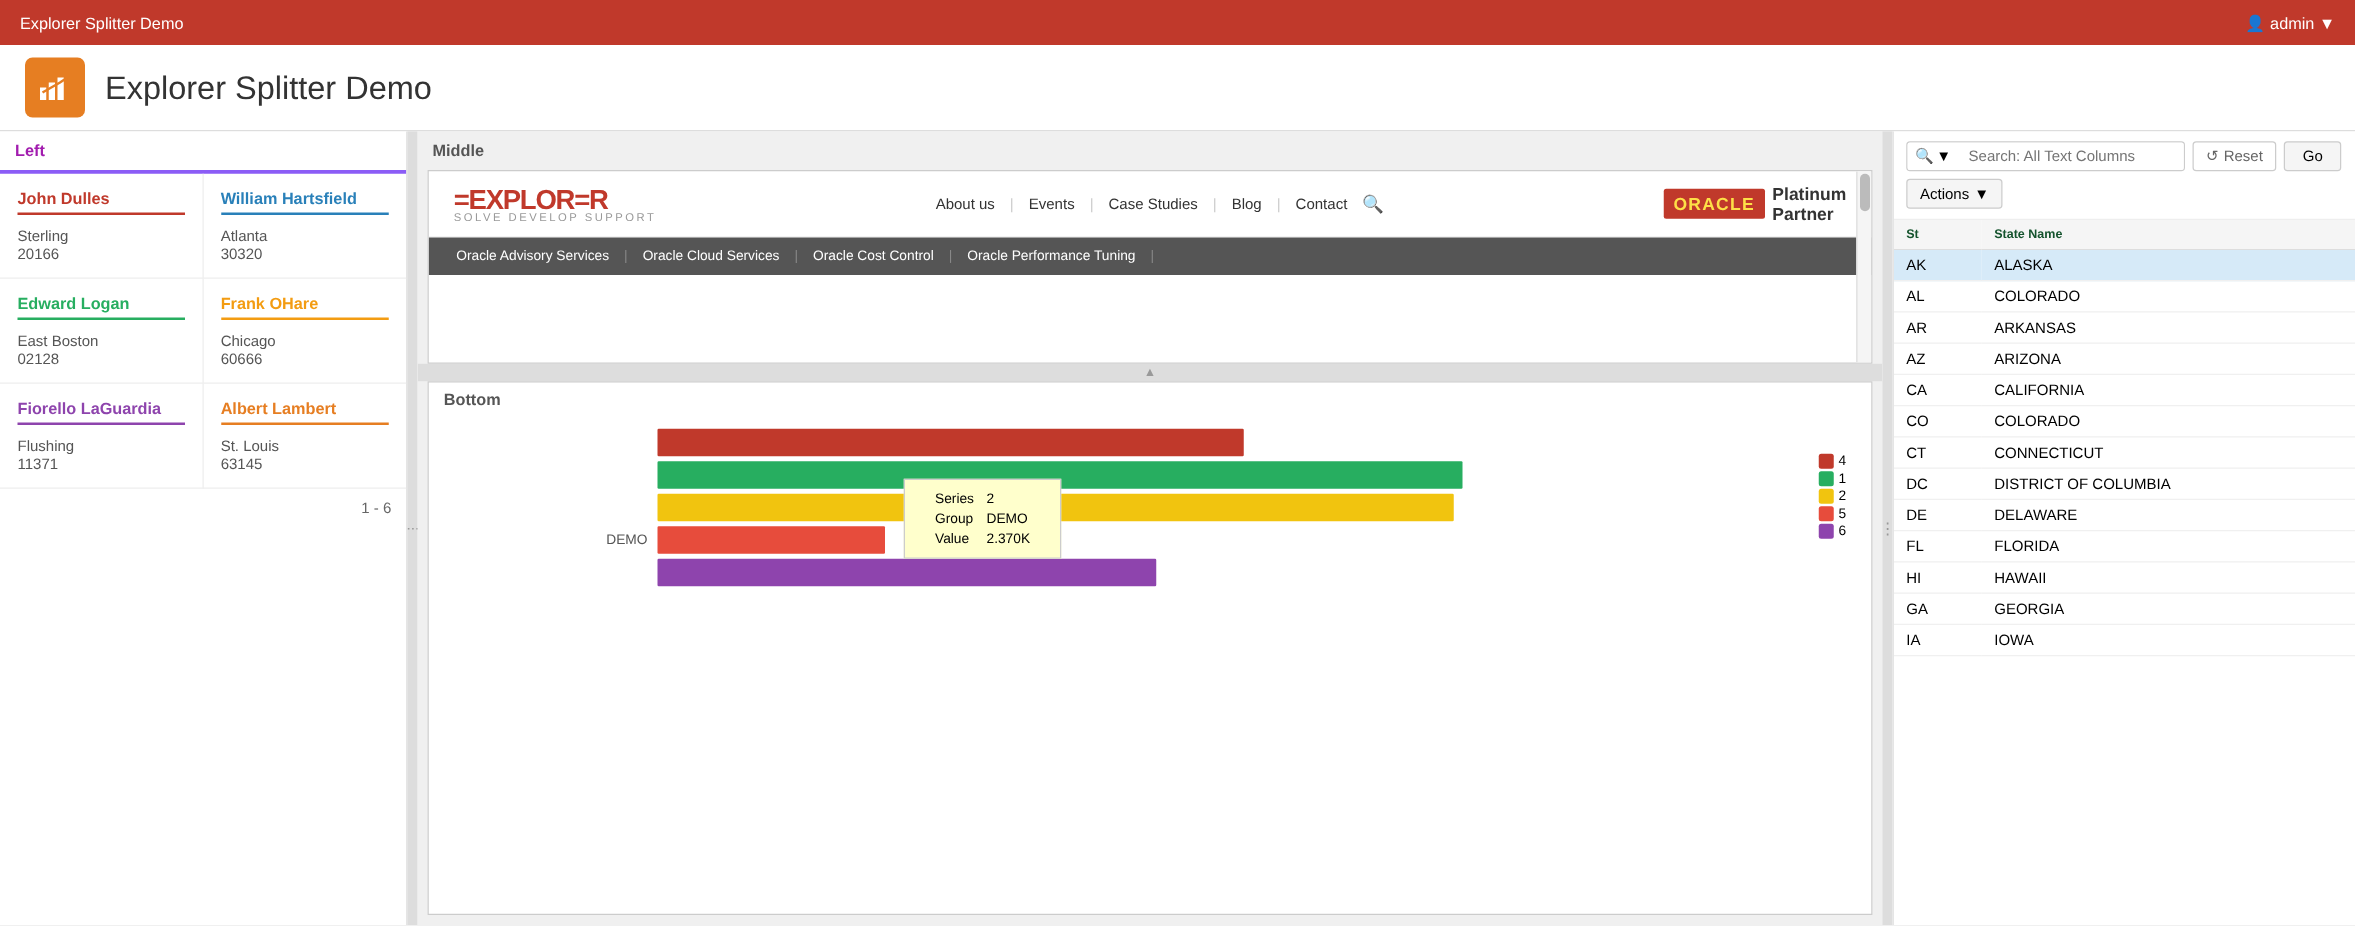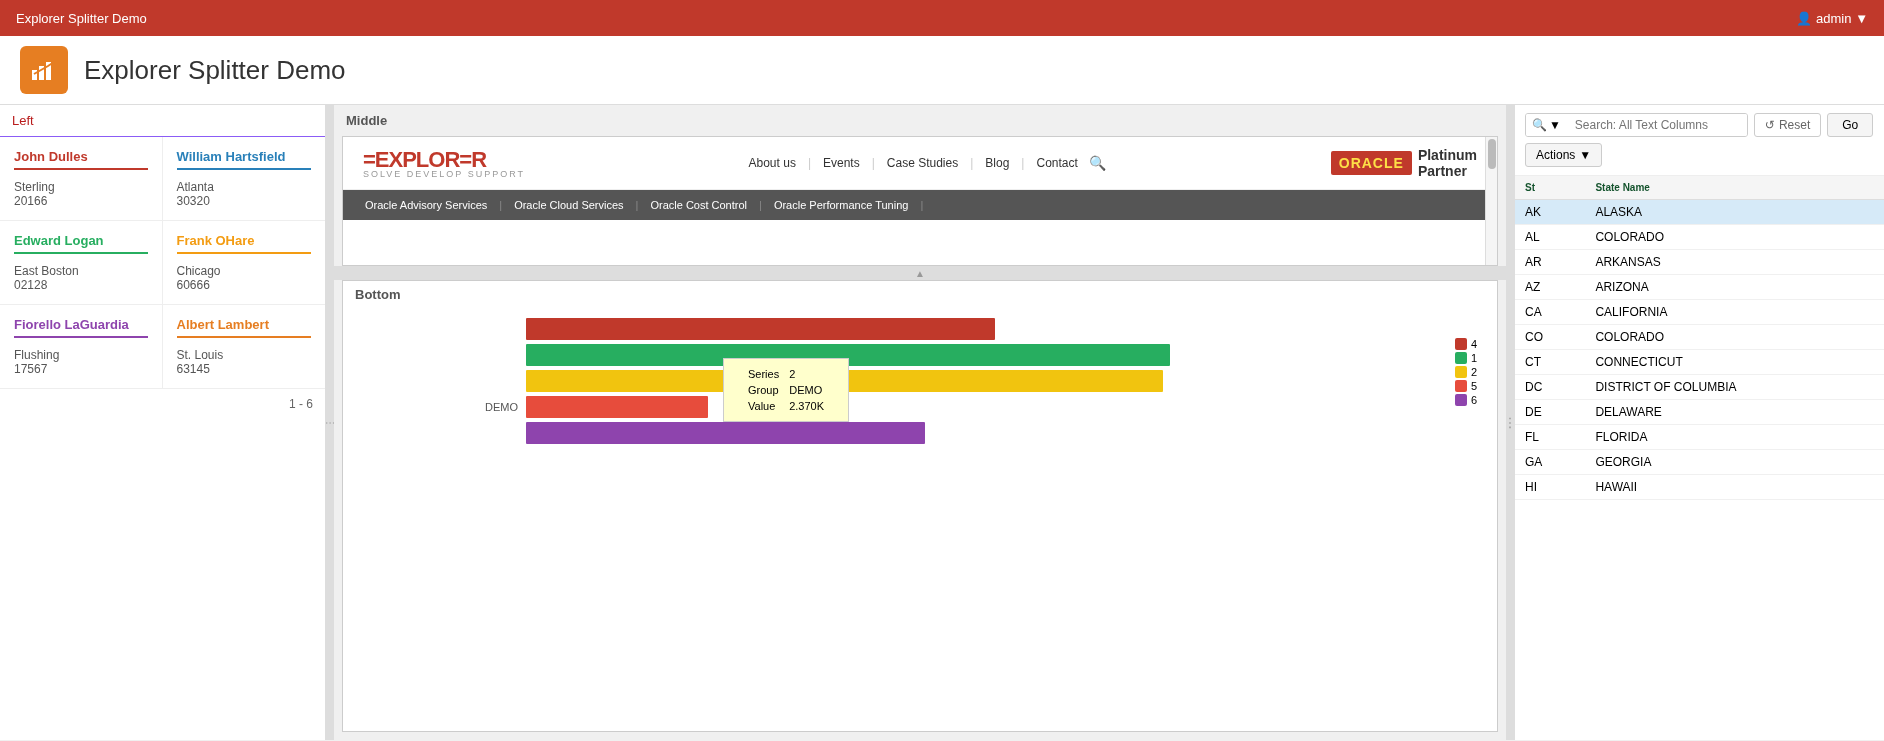--- a/index.html
+++ b/index.html
@@ -44,24 +44,24 @@
     
     #left-panel {
       width: 326px;
       background: white;
       border-right: 1px solid #ddd;
       overflow-y: auto;
       flex-shrink: 0;
     }
     #left-panel-header {
       padding: 8px 12px;
-      font-weight: normal;
-      color: #b91c1c;
+      font-weight: bold;
+      color: #a21caf;
       font-size: 13px;
-      border-bottom: 1px solid #8b5cf6;
+      border-bottom: 3px solid #8b5cf6;
     }
     #left-cards {
       display: grid;
       grid-template-columns: 1fr 1fr;
       gap: 0;
     }
     .card {
       padding: 12px 14px;
       border-bottom: 1px solid #eee;
       border-right: 1px solid #eee;
@@ -429,38 +429,38 @@
     <div class="card-zip">02128</div>
   </div>
         <div class="card">
     <div class="card-name" style="border-color:#f39c12; color:#f39c12">Frank OHare</div>
     <div class="card-city">Chicago</div>
     <div class="card-zip">60666</div>
   </div>
         <div class="card">
     <div class="card-name" style="border-color:#8e44ad; color:#8e44ad">Fiorello LaGuardia</div>
     <div class="card-city">Flushing</div>
-    <div class="card-zip">17567</div>
+    <div class="card-zip">11371</div>
   </div>
         <div class="card">
     <div class="card-name" style="border-color:#e67e22; color:#e67e22">Albert Lambert</div>
     <div class="card-city">St. Louis</div>
     <div class="card-zip">63145</div>
   </div>
       </div>
     <div class="left-pagination">1 - 6</div>
   </div>
 
   <div id="left-splitter">⋮</div>
 
   <div id="middle-panel">
     <div id="middle-header">Middle</div>
     <div id="middle-content">
 
-      <div id="website-frame" style="height: 130px;">
+      <div id="website-frame" style="height: 155px;">
 
         <div class="site-nav-top">
           <div>
             <div class="site-logo">=EXPLOR=R</div>
             <div class="site-logo-sub">SOLVE  DEVELOP  SUPPORT</div>
           </div>
           <div class="site-nav-links">
             <span>About us</span>
             <span class="site-nav-sep">|</span>
             <span>Events</span>
@@ -632,25 +632,29 @@
   </tr>
             <tr>
     <td>DE</td>
     <td>DELAWARE</td>
   </tr>
             <tr>
     <td>FL</td>
     <td>FLORIDA</td>
   </tr>
             <tr>
+    <td>HI</td>
+    <td>HAWAII</td>
+  </tr>
+            <tr>
     <td>GA</td>
     <td>GEORGIA</td>
   </tr>
             <tr>
-    <td>HI</td>
-    <td>HAWAII</td>
+    <td>IA</td>
+    <td>IOWA</td>
   </tr>
           </tbody>
       </table>
     </div>
   </div>
 
 </div>
 
 </body></html>

